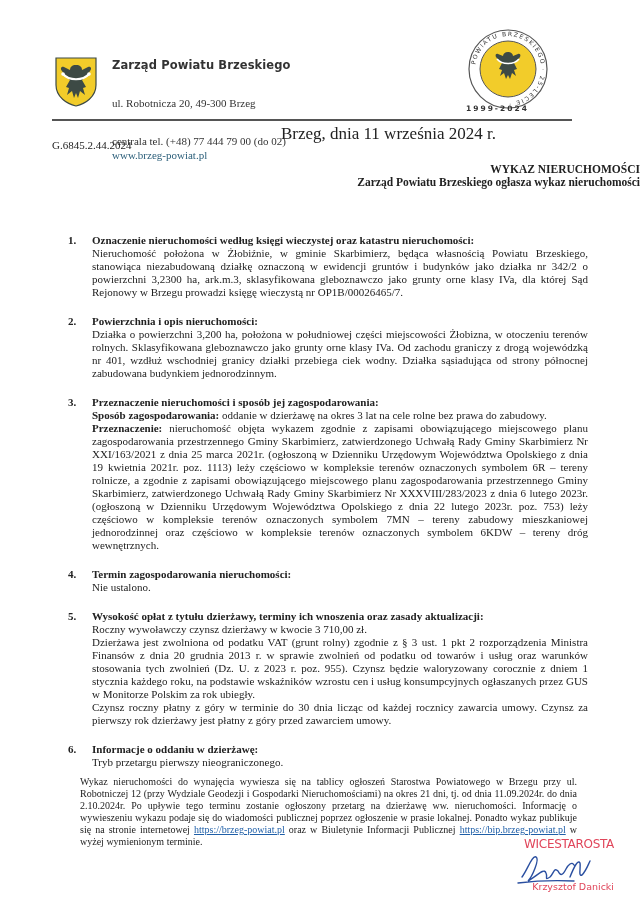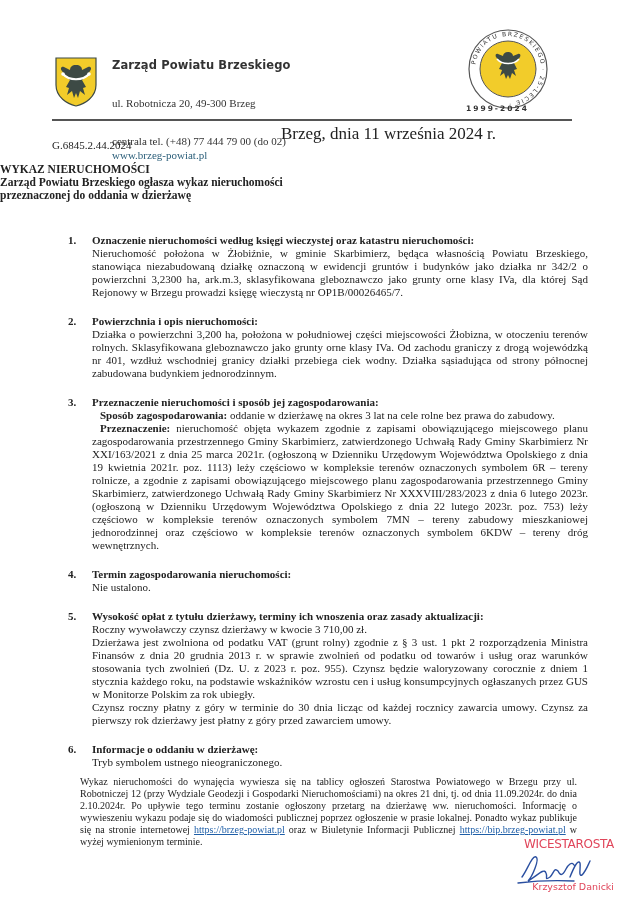--- a/index.html
+++ b/index.html
@@ -16,29 +16,29 @@
     .header-rule { position: absolute; left: 52px; top: 119px; width: 520px; height: 2px; background: #555; }
 
     .jubilee { position: absolute; left: 467px; top: 28px; width: 82px; height: 82px; }
     .jubilee-years { position: absolute; left: 466px; top: 104px; width: 84px; text-align: left;
                      font-family: "DejaVu Sans", sans-serif; font-size: 7.5px; letter-spacing: 2px; color: #333; font-weight: bold; }
 
     .date { position: absolute; right: 56px; top: 124px; font-size: 17px; color: #222; }
     .ref { position: absolute; left: 52px; top: 139px; font-size: 11px; color: #222; }
 
     
-    .title { position: absolute; left: 0; width: 640px; top: 163px; text-align: left; font-weight: bold; font-size: 11.5px; line-height: 13px; color: #222; }
+    .title { position: absolute; left: 0; width: 640px; top: 163px; text-align: right; font-weight: bold; font-size: 11.5px; line-height: 13px; color: #222; }
 
     
     .sections { position: absolute; left: 68px; top: 218px; width: 520px; font-size: 11px; line-height: 13px; color: #222; }
     .sec { position: relative; padding-left: 24px; margin-bottom: 13px; }
     .sec-num { position: absolute; left: 0; top: 0; font-weight: bold; }
     .sec-head { font-weight: bold; margin-top: 16px; }
     .just { text-align: justify; }
-    .b { font-weight: bold; margin-left: 8px; }
+    .b { font-weight: bold; }
 
     .footer { position: absolute; left: 80px; top: 776px; width: 497px; font-size: 10px; line-height: 12px; text-align: justify; color: #222; }
     .footer a { color: #1f5fa8; text-decoration: underline; }
 
     .stamp { position: absolute; left: 484px; top: 837px; width: 130px; height: 60px; }
     .stamp-title { position: absolute; left: 0; top: 0; width: 130px; text-align: right;
                    font-family: "DejaVu Sans", sans-serif; font-size: 12px; color: #e0455a; letter-spacing: -0.3px; }
     .stamp-sig { position: absolute; left: 30px; top: 10px; width: 80px; height: 40px; }
     .stamp-name { position: absolute; left: 0; top: 44px; width: 130px; text-align: right;
                   font-family: "DejaVu Sans", sans-serif; font-size: 9.5px; color: #e0455a; }
@@ -78,21 +78,20 @@
   <div class="jubilee-years">1999-2024</div>
 
   <div class="header-rule"></div>
 
   <div class="date">Brzeg, dnia 11 września 2024 r.</div>
   <div class="ref">G.6845.2.44.2024</div>
 
   <div class="title">
     <div>WYKAZ NIERUCHOMOŚCI</div>
     <div>Zarząd Powiatu Brzeskiego ogłasza wykaz nieruchomości</div>
-    <div>przeznaczonej do oddania w dzierżawę</div>
   </div>
 
   <div class="sections">
 
     <div class="sec">
       <span class="sec-num">1.</span>
       <div class="sec-head">Oznaczenie nieruchomości według księgi wieczystej oraz katastru nieruchomości:</div>
       <div class="just">Nieruchomość położona w Żłobiźnie, w gminie Skarbimierz, będąca własnością Powiatu Brzeskiego, stanowiąca niezabudowaną działkę oznaczoną w ewidencji gruntów i budynków jako działka nr 342/2 o powierzchni 3,2300 ha, ark.m.3, sklasyfikowana gleboznawczo jako grunty orne klasy IVa, dla której Sąd Rejonowy w Brzegu prowadzi księgę wieczystą nr OP1B/00026465/7.</div>
     </div>
 
@@ -119,21 +118,21 @@
       <span class="sec-num">5.</span>
       <div class="sec-head">Wysokość opłat z tytułu dzierżawy, terminy ich wnoszenia oraz zasady aktualizacji:</div>
       <div>Roczny wywoławczy czynsz dzierżawy w kwocie 3 710,00 zł.</div>
       <div class="just">Dzierżawa jest zwolniona od podatku VAT (grunt rolny) zgodnie z § 3 ust. 1 pkt 2 rozporządzenia Ministra Finansów z dnia 20 grudnia 2013 r. w sprawie zwolnień od podatku od towarów i usług oraz warunków stosowania tych zwolnień (Dz. U. z 2023 r. poz. 955). Czynsz będzie waloryzowany corocznie z dniem 1 stycznia każdego roku, na podstawie wskaźników wzrostu cen i usług konsumpcyjnych ogłaszanych przez GUS w Monitorze Polskim za rok ubiegły.</div>
       <div class="just">Czynsz roczny płatny z góry w terminie do 30 dnia licząc od każdej rocznicy zawarcia umowy. Czynsz za pierwszy rok dzierżawy jest płatny z góry przed zawarciem umowy.</div>
     </div>
 
     <div class="sec">
       <span class="sec-num">6.</span>
       <div class="sec-head">Informacje o oddaniu w dzierżawę:</div>
-      <div>Tryb symbolem ustnego nieograniczonego.</div>
+      <div>Tryb przetargu pierwszy nieograniczonego.</div>
     </div>
   </div>
 
   <div class="footer"><span>Wykaz nieruchomości do wynajęcia wywiesza się na tablicy ogłoszeń Starostwa Powiatowego w Brzegu przy ul. Robotniczej 12 (przy Wydziale Geodezji i Gospodarki Nieruchomościami) na okres 21 dni, tj. od dnia 11.09.2024r. do dnia 2.10.2024r. Po upływie tego terminu zostanie ogłoszony przetarg na dzierżawę ww. nieruchomości. Informację o wywieszeniu wykazu podaje się do wiadomości publicznej poprzez ogłoszenie w prasie lokalnej. Ponadto wykaz publikuje się na stronie internetowej </span><a>https://brzeg-powiat.pl</a><span> oraz w Biuletynie Informacji Publicznej </span><a>https://bip.brzeg-powiat.pl</a><span> w wyżej wymienionym terminie.</span></div>
 
   <div class="stamp">
     <div class="stamp-title">WICESTAROSTA</div>
     <svg class="stamp-sig" viewBox="0 0 80 40">
       <path d="M8 30 C14 22 18 8 22 10 C26 12 18 30 14 34 C22 30 30 20 32 26 C34 30 30 34 36 30 C40 26 40 20 44 24 C46 28 48 30 52 22 C54 18 58 14 60 18 M56 30 C60 20 64 12 66 16 C67 20 64 30 68 28 C72 24 74 18 76 14 M4 36 C20 34 40 33 60 34" fill="none" stroke="#2a4fa0" stroke-width="1.4" stroke-linecap="round"></path>
     </svg>

